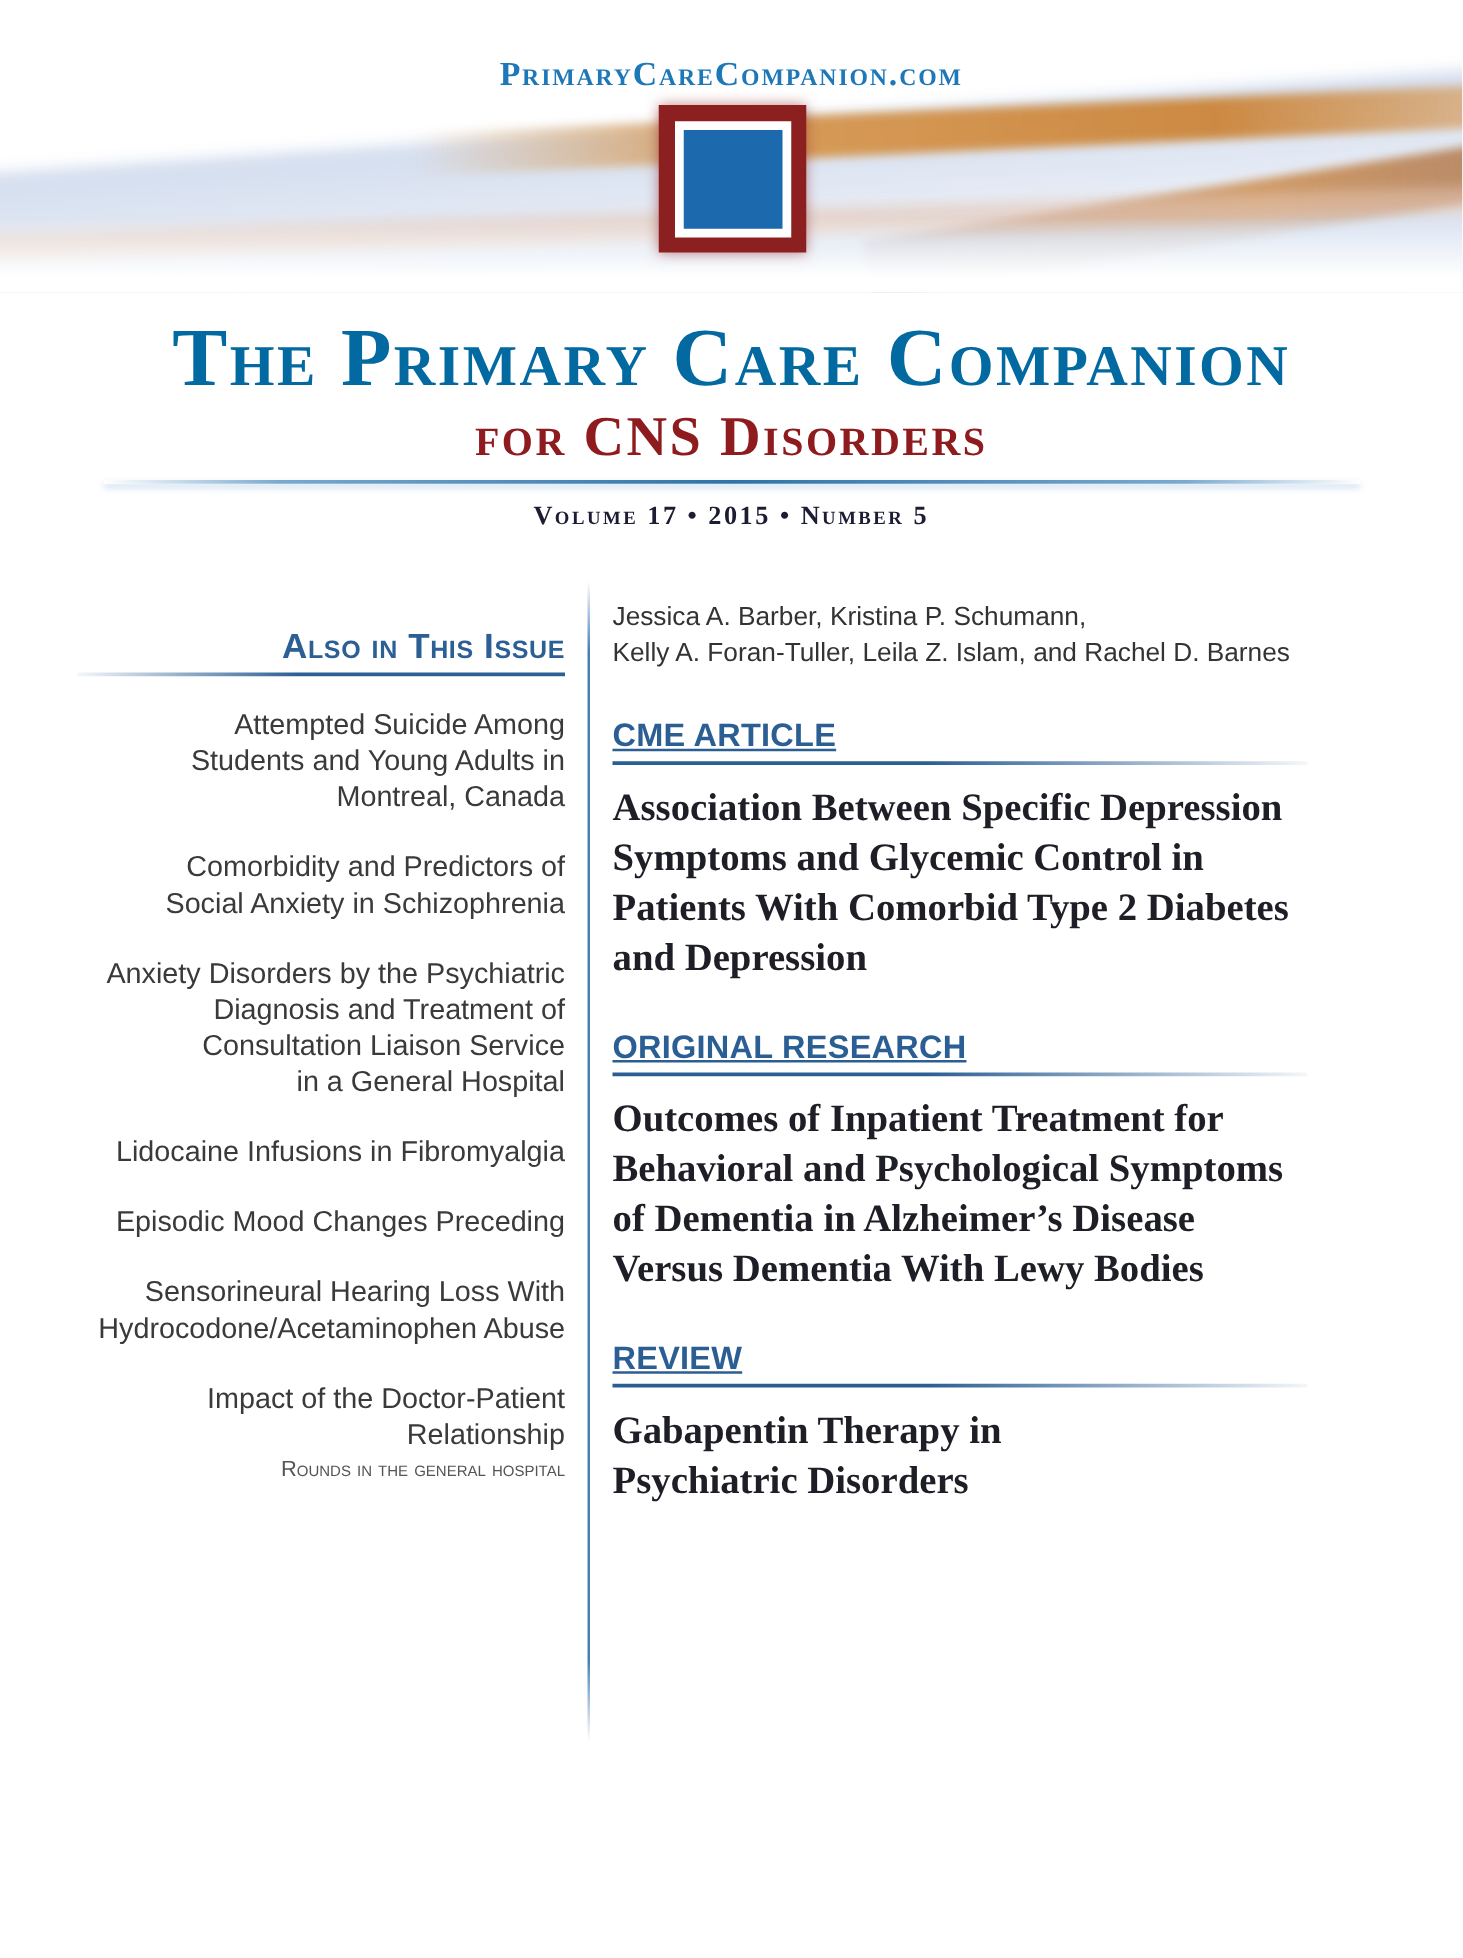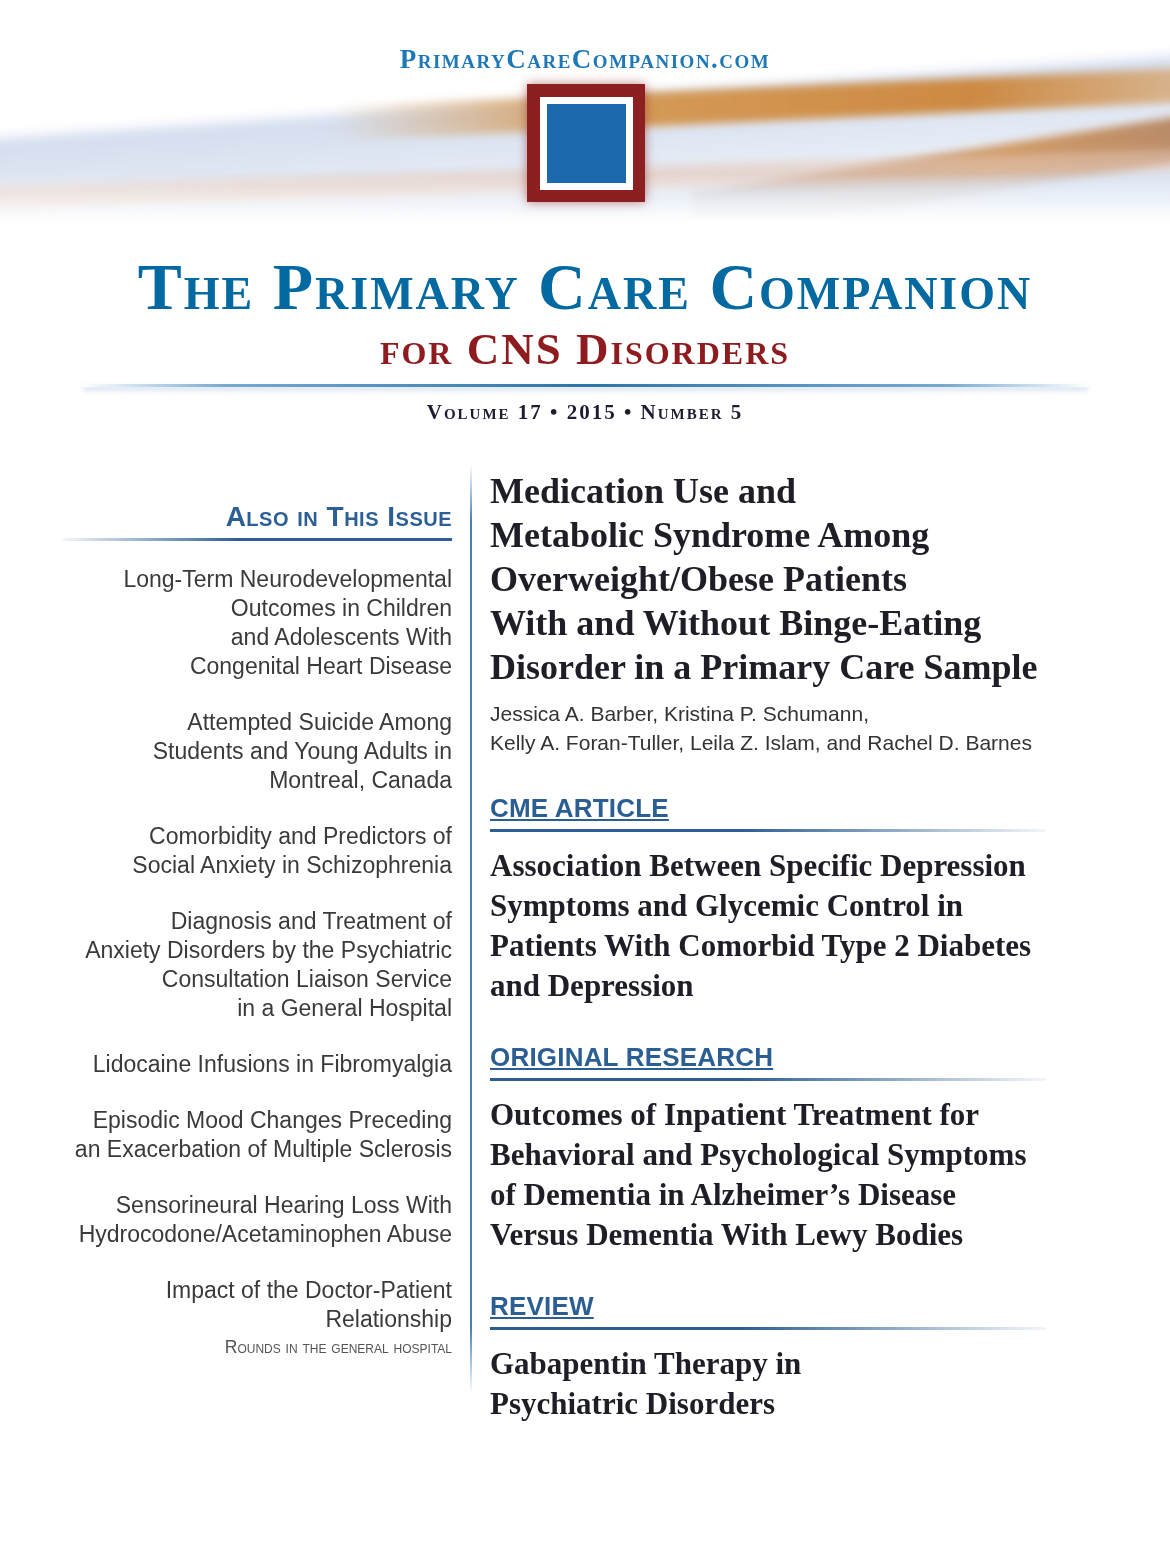--- a/index.html
+++ b/index.html
@@ -165,72 +165,58 @@
     <div class="issue-info">Volume 17 • 2015 • Number 5</div>
   </div>
 
   <div class="columns">
 
     <div class="left-col">
       <div class="also-heading">Also in This Issue</div>
       <div class="also-rule"></div>
       <div class="also-list">
         <div class="also-item">
-            <div>Long-Term Neurodevelopmental</div>
-            <div>Outcomes in Children</div>
-            <div>and Adolescents With</div>
-            <div>Congenital Heart Disease</div>
-          </div>
-        <div class="also-item">
             <div>Attempted Suicide Among</div>
             <div>Students and Young Adults in</div>
             <div>Montreal, Canada</div>
           </div>
         <div class="also-item">
             <div>Comorbidity and Predictors of</div>
             <div>Social Anxiety in Schizophrenia</div>
           </div>
         <div class="also-item">
+            <div>Anxiety Disorders by the Psychiatric</div>
             <div>Diagnosis and Treatment of</div>
-            <div>Anxiety Disorders by the Psychiatric</div>
             <div>Consultation Liaison Service</div>
             <div>in a General Hospital</div>
           </div>
         <div class="also-item">
             <div>Lidocaine Infusions in Fibromyalgia</div>
           </div>
         <div class="also-item">
             <div>Episodic Mood Changes Preceding</div>
-            <div>an Exacerbation of Multiple Sclerosis</div>
           </div>
         <div class="also-item">
             <div>Sensorineural Hearing Loss With</div>
             <div>Hydrocodone/Acetaminophen Abuse</div>
           </div>
         <div class="also-item">
           <div>
               <div>Impact of the Doctor-Patient</div>
               <div>Relationship</div>
             </div>
           <div class="also-subtitle">Rounds in the general hospital</div>
         </div>
       </div>
     </div>
 
     <div class="divider"></div>
 
     <div class="right-col">
 
-      <div class="featured-title">
-          <div>Medication Use and</div>
-          <div>Metabolic Syndrome Among</div>
-          <div>Overweight/Obese Patients</div>
-          <div>With and Without Binge-Eating</div>
-          <div>Disorder in a Primary Care Sample</div>
-        </div>
       <div class="featured-authors">
           <div>Jessica A. Barber, Kristina P. Schumann,</div>
           <div>Kelly A. Foran-Tuller, Leila Z. Islam, and Rachel D. Barnes</div>
         </div>
 
       <div class="section">
         <div class="section-label">CME ARTICLE</div>
         <div class="section-rule"></div>
         <div class="section-title">
             <div>Association Between Specific Depression</div>

